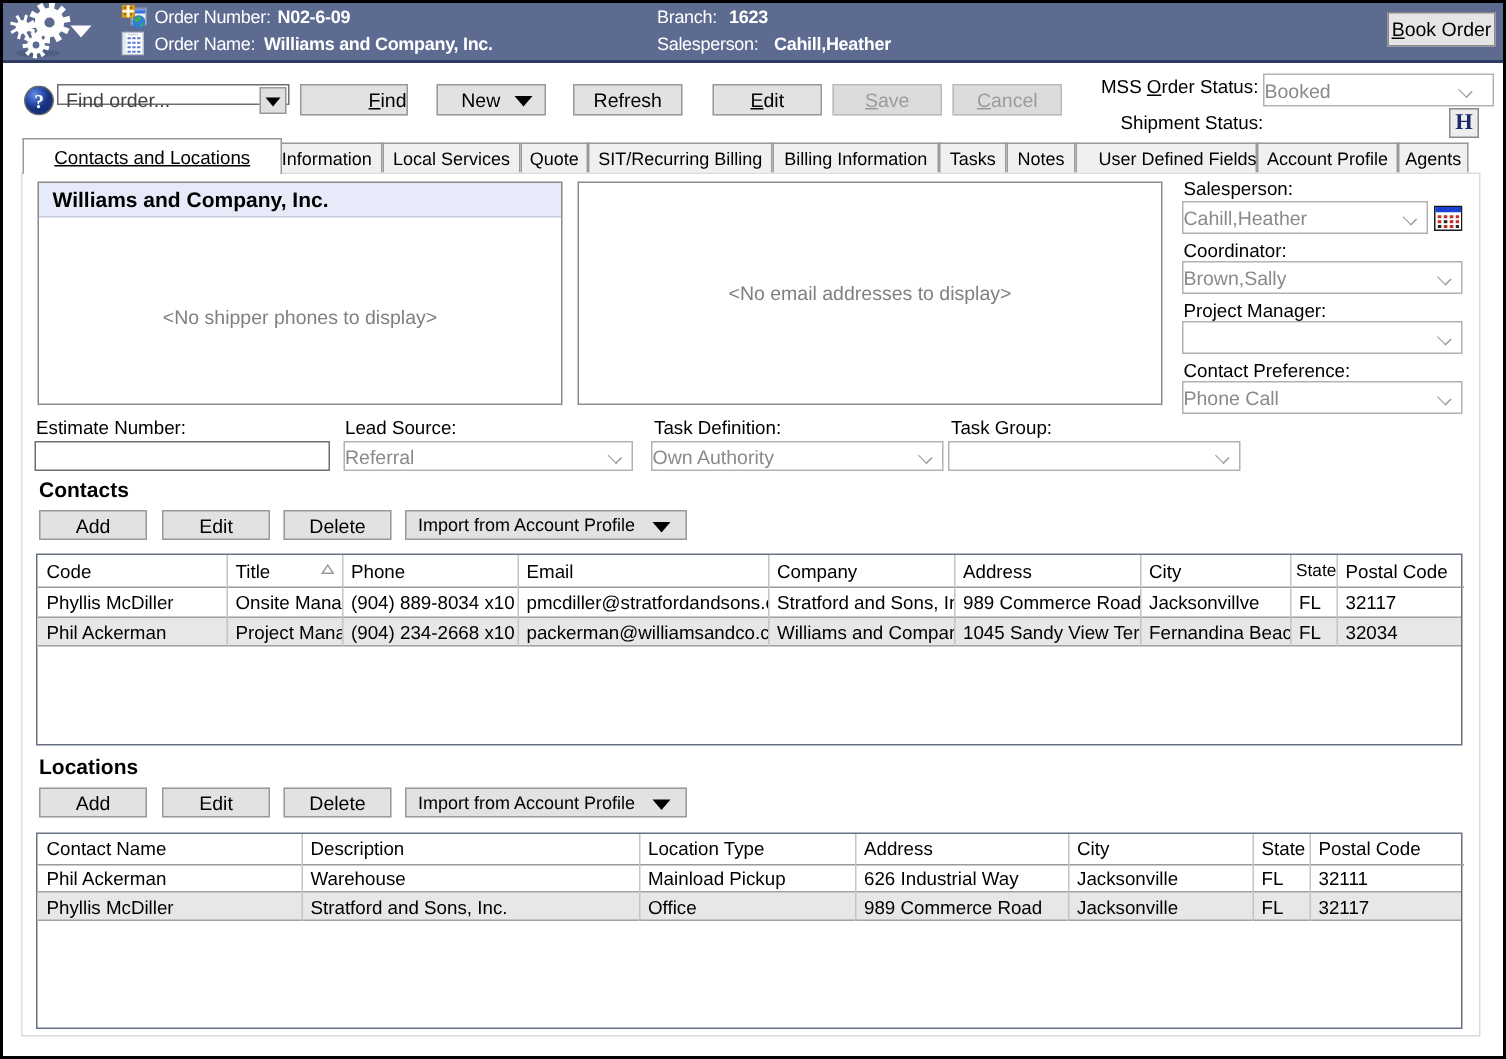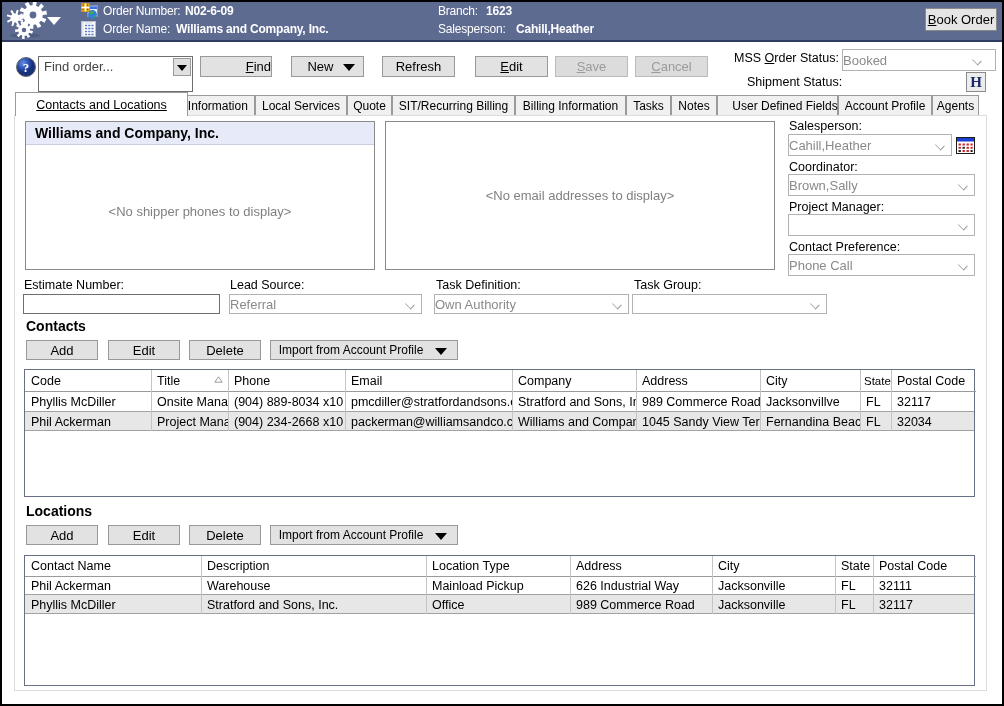--- a/index.html
+++ b/index.html
@@ -93,21 +93,21 @@
     <defs>
         <radialGradient id="qg" cx="35%" cy="30%">
           <stop offset="0%" stop-color="#6a8fe0"></stop>
           <stop offset="60%" stop-color="#2b50b0"></stop>
           <stop offset="100%" stop-color="#17307a"></stop>
         </radialGradient>
       </defs>
     <circle cx="10" cy="10" r="9.5" fill="url(#qg)" stroke="#6a6a6a" stroke-width="1"></circle>
     <text x="10" y="15" font-size="13" font-family="Liberation Serif, serif" font-weight="bold" fill="#fff" text-anchor="middle">?</text>
   </svg>
-  <div class="abs" style="left:38px;top:56px;width:155px;height:36px;border:1px solid #6e6e6e;box-sizing:border-box;background:#fff;">
+  <div class="abs" style="left:38px;top:56px;width:155px;height:14px;border:1px solid #6e6e6e;box-sizing:border-box;background:#fff;">
     <div class="abs" style="left:5px;top:2px;font-size:13px;color:#444;">Find order...</div>
     <div class="abs" style="right:1px;top:1px;width:18px;height:18px;background:#e0e0e0;border:1px solid #9a9a9a;box-sizing:border-box;">
       <div class="abs" style="left:3px;top:6px;width:0;height:0;border-left:5px solid transparent;border-right:5px solid transparent;border-top:6px solid #000;"></div>
     </div>
   </div>
   <div class="btn" style="left:200px;top:56px;width:72px;height:21px;justify-content:flex-end;">
       <span><u>F</u>ind</span>
     </div>
   <div class="btn" style="left:291px;top:56px;width:73px;height:21px;">
       <span style="margin-right:14px;">New</span>

